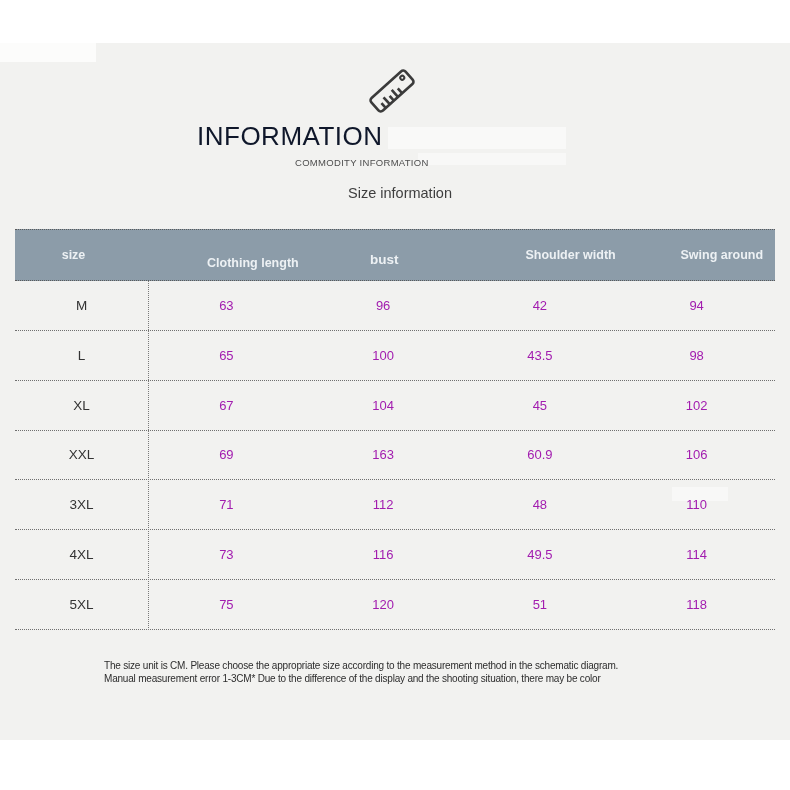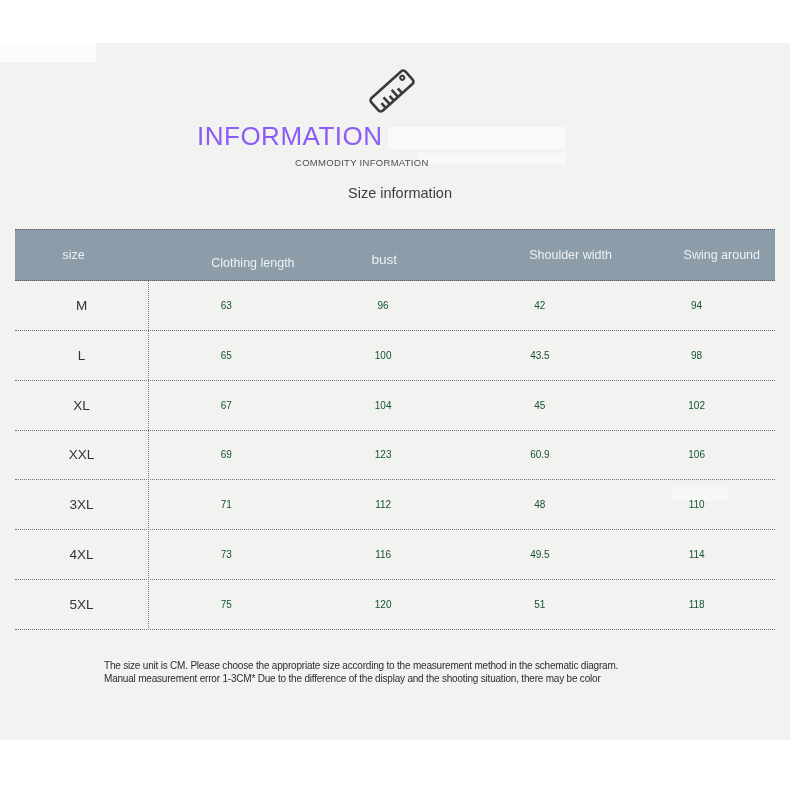--- a/index.html
+++ b/index.html
@@ -31,21 +31,21 @@
     position: absolute;
     left: 360px; top: 18px;
     width: 64px; height: 60px;
   }
   .main-title {
     position: absolute;
     left: 197px; top: 77px;
     font-size: 26px;
     font-weight: 400;
     letter-spacing: 0.5px;
-    color: #8b5cf6;
+    color: #0f172a;
     line-height: 32px;
     white-space: nowrap;
   }
   .sub-title {
     position: absolute;
     left: 295px; top: 114px;
     font-size: 9.5px;
     letter-spacing: 0.3px;
     color: #4d4d4d;
     white-space: nowrap;
@@ -65,20 +65,21 @@
     position: absolute;
     left: 15px; top: 186px;
     width: 760px;
   }
   .thead {
     position: relative;
     height: 52px;
     background: #8c9ca9;
     border-top: 1px dotted #5a5a5a;
     border-bottom: 1px dotted #5a5a5a;
+    font-weight: bold;
   }
   .hlabel {
     position: absolute;
     top: 50%;
     transform: translate(-50%, -50%);
     color: #edf1f4;
     font-size: 12.5px;
     white-space: nowrap;
   }
   .h0 { left: 7.7%; }
@@ -96,22 +97,22 @@
   }
   .trow {
     display: flex;
     align-items: center;
     height: 49.85px;
     border-bottom: 1px dotted #6f6f6f;
   }
   .cell {
     flex: 1 1 0;
     text-align: center;
-    font-size: 10px;
-    color: #14532d;
+    font-size: 13px;
+    color: #a21caf;
   }
   .cell.csize {
     flex: 0 0 133px;
     font-size: 13.5px;
     color: #333333;
   }
 
   .footnote {
     position: absolute;
     left: 104px; top: 616px;
@@ -184,21 +185,21 @@
           <div class="cell csize">XL</div>
           <div class="cell">67</div>
           <div class="cell">104</div>
           <div class="cell">45</div>
           <div class="cell">102</div>
         </div>
 
         <div class="trow">
           <div class="cell csize">XXL</div>
           <div class="cell">69</div>
-          <div class="cell">123</div>
+          <div class="cell">163</div>
           <div class="cell">60.9</div>
           <div class="cell">106</div>
         </div>
 
         <div class="trow">
           <div class="cell csize">3XL</div>
           <div class="cell">71</div>
           <div class="cell">112</div>
           <div class="cell">48</div>
           <div class="cell">110</div>

